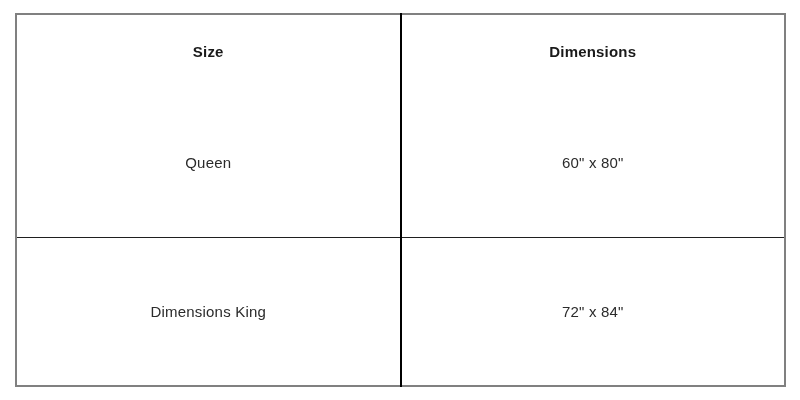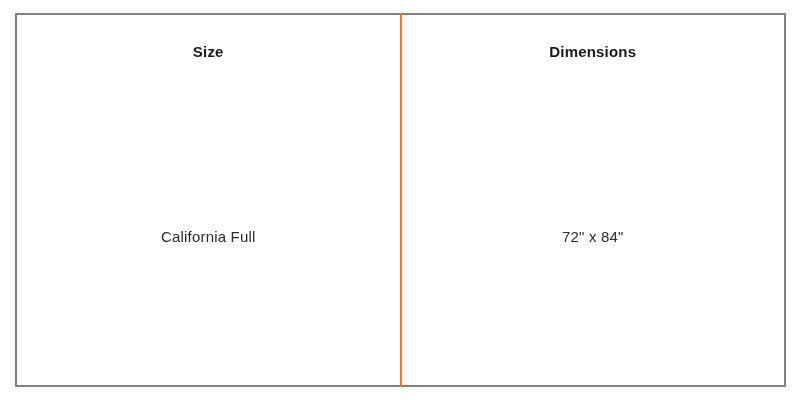--- a/index.html
+++ b/index.html
@@ -43,38 +43,42 @@
     color: #1a1a1a;
   }
   
   table.size-table tr + tr th,
   table.size-table tr + tr td {
     border-top: 1px solid #1f1f1f;
   }
   
   table.size-table th + th,
   table.size-table td + td {
-    border-left: 2px solid #f97316;
+    border-left: 2px solid #000000;
   }
 </style>
 </head>
 <body>
 
 <div class="canvas">
   <table class="size-table">
     <colgroup>
       <col style="width:50%">
       <col style="width:50%">
     </colgroup>
     <thead>
       <tr>
         <th>Size</th>
         <th>Dimensions</th>
       </tr>
     </thead>
     <tbody>
       <tr>
-        <td>California Full</td>
+        <td>Queen</td>
+        <td>60" x 80"</td>
+      </tr>
+      <tr>
+        <td>Dimensions King</td>
         <td>72" x 84"</td>
       </tr>
     </tbody>
   </table>
 </div>
 
 </body></html>

